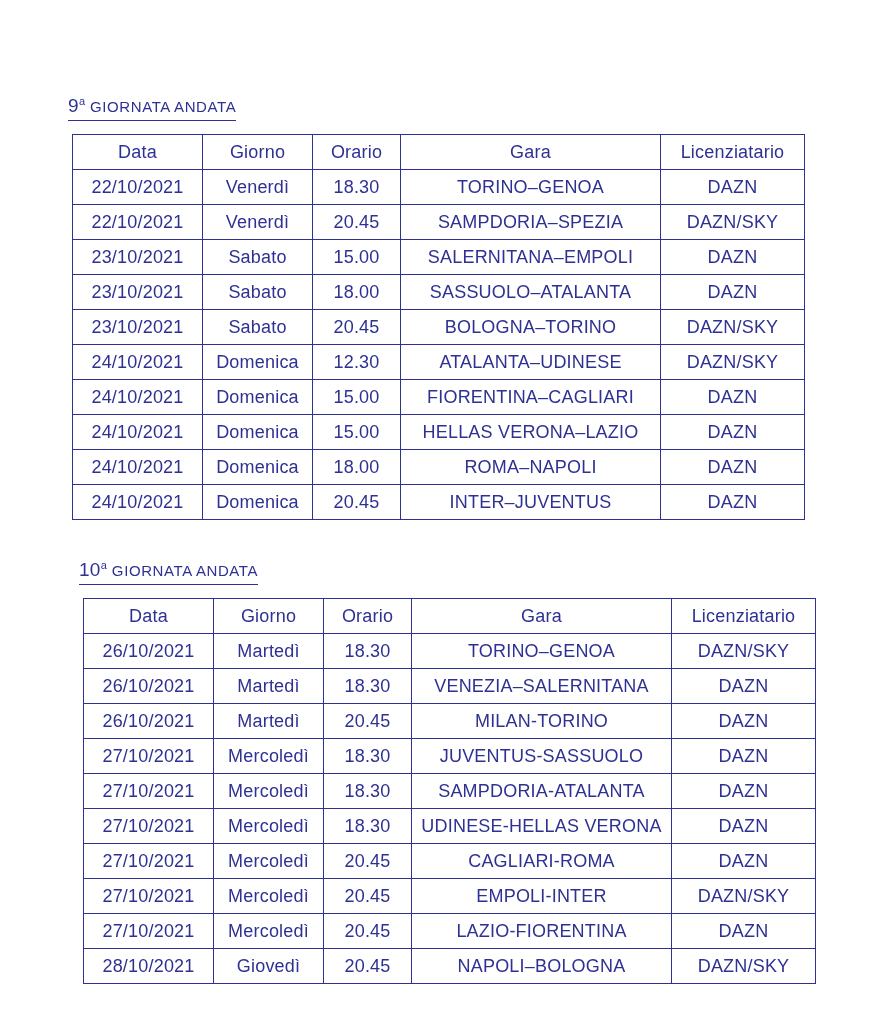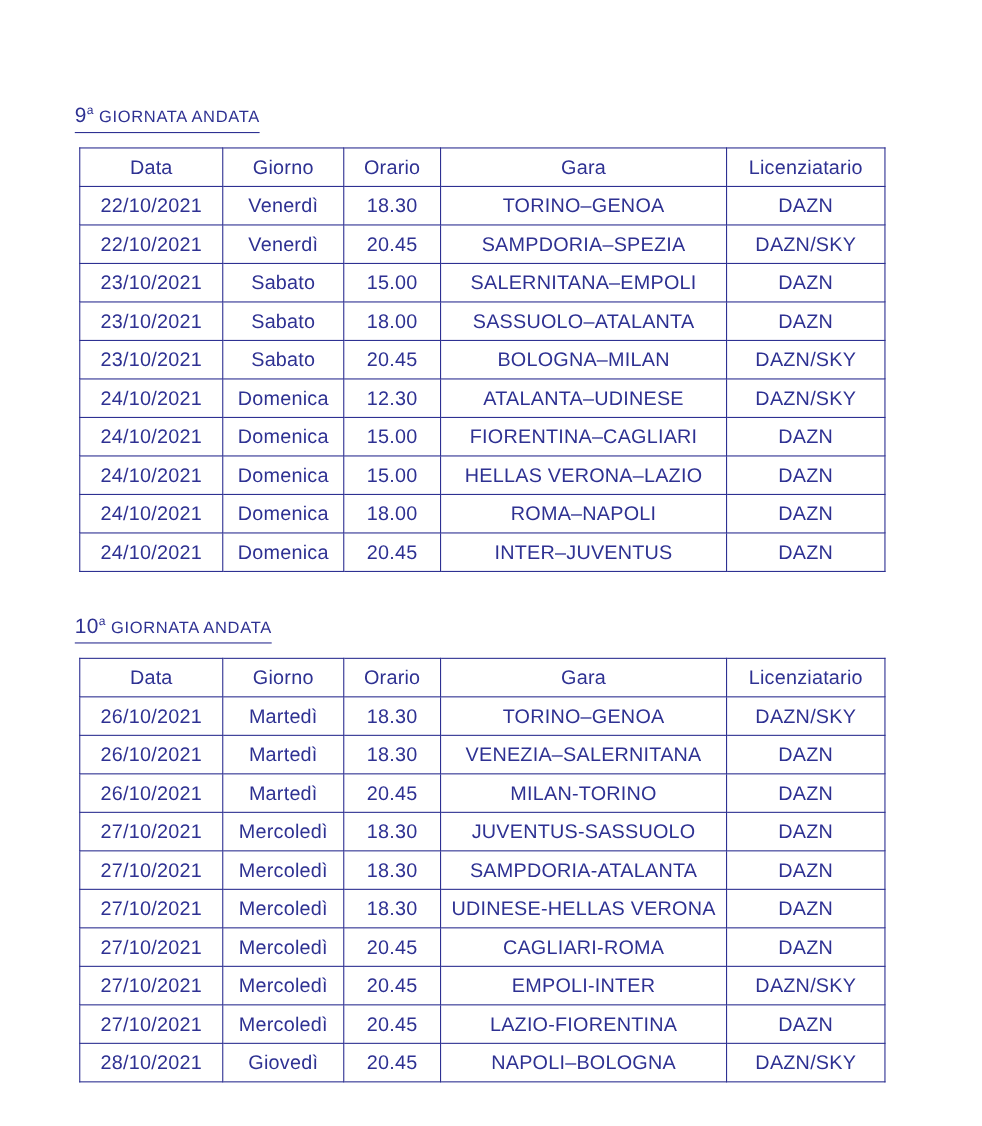--- a/index.html
+++ b/index.html
@@ -13,20 +13,21 @@
     font-family: "Liberation Sans", sans-serif;
     color: var(--ink, #2e3192);
     overflow: hidden;
   }
   .sheet {
     padding: 92px 0 0 68px;
   }
   .giornata-section { }
   .giornata-section + .giornata-section {
     margin-top: 36px;
+    margin-left: 11px;
   }
   .heading {
     margin: 0;
     font-weight: 400;
     line-height: 1;
   }
   .h-wrap {
     display: inline-block;
     border-bottom: 1.5px solid var(--ink, #2e3192);
     padding-bottom: 4px;
@@ -125,21 +126,21 @@
             <td>23/10/2021</td>
             <td>Sabato</td>
             <td>18.00</td>
             <td>SASSUOLO–ATALANTA</td>
             <td>DAZN</td>
           </tr>
           <tr>
             <td>23/10/2021</td>
             <td>Sabato</td>
             <td>20.45</td>
-            <td>BOLOGNA–MILAN</td>
+            <td>BOLOGNA–TORINO</td>
             <td>DAZN/SKY</td>
           </tr>
           <tr>
             <td>24/10/2021</td>
             <td>Domenica</td>
             <td>12.30</td>
             <td>ATALANTA–UDINESE</td>
             <td>DAZN/SKY</td>
           </tr>
           <tr>

